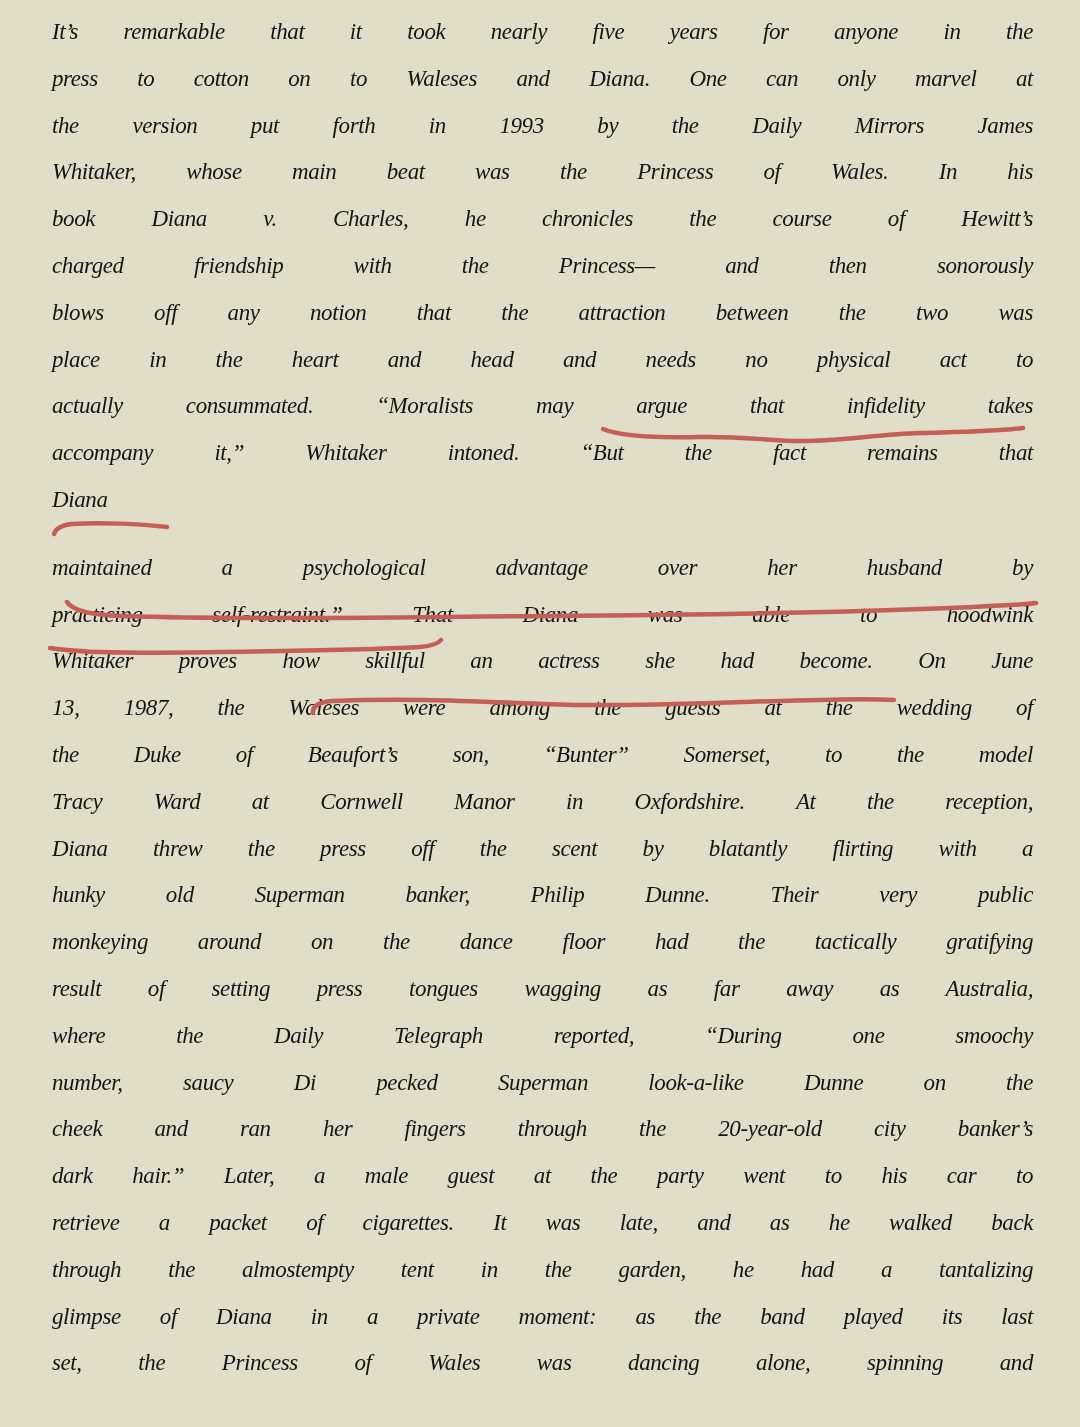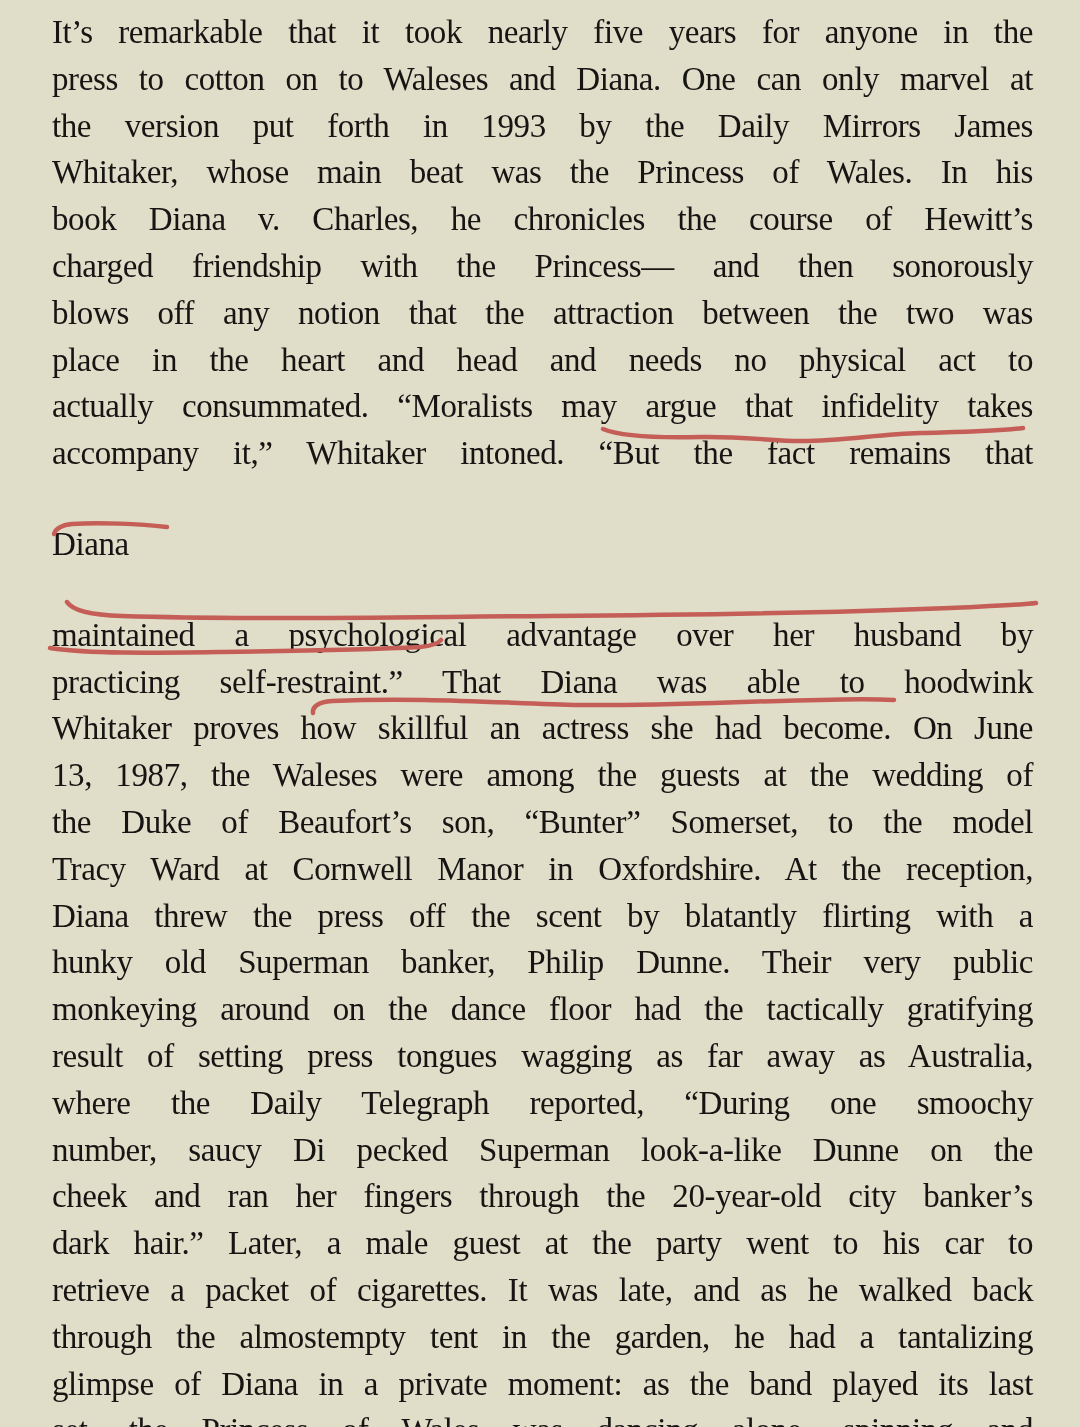--- a/index.html
+++ b/index.html
@@ -12,35 +12,35 @@
     position: relative;
     overflow: hidden;
   }
   .page-text {
     position: absolute;
     left: 52px;
     top: 9px;
     width: 981px;
   }
   .paragraph { margin: 0; }
-  .paragraph + .paragraph { margin-top: 44px; }
+  .paragraph + .paragraph { margin-top: 21px; }
   .line {
     height: 46.8px;
     line-height: 46.8px;
-    font-size: 33px;
+    font-size: 23px;
     letter-spacing: -0.4px;
     white-space: nowrap;
     text-align: justify;
     text-align-last: justify;
     text-justify: inter-word;
+    font-style: italic;
   }
   .line.flush-left {
     text-align: left;
     text-align-last: left;
-    margin-top: 44px;
   }
   .marks-overlay {
     position: absolute;
     left: 0;
     top: 0;
     width: 1080px;
     height: 1427px;
     pointer-events: none;
   }
 </style>

